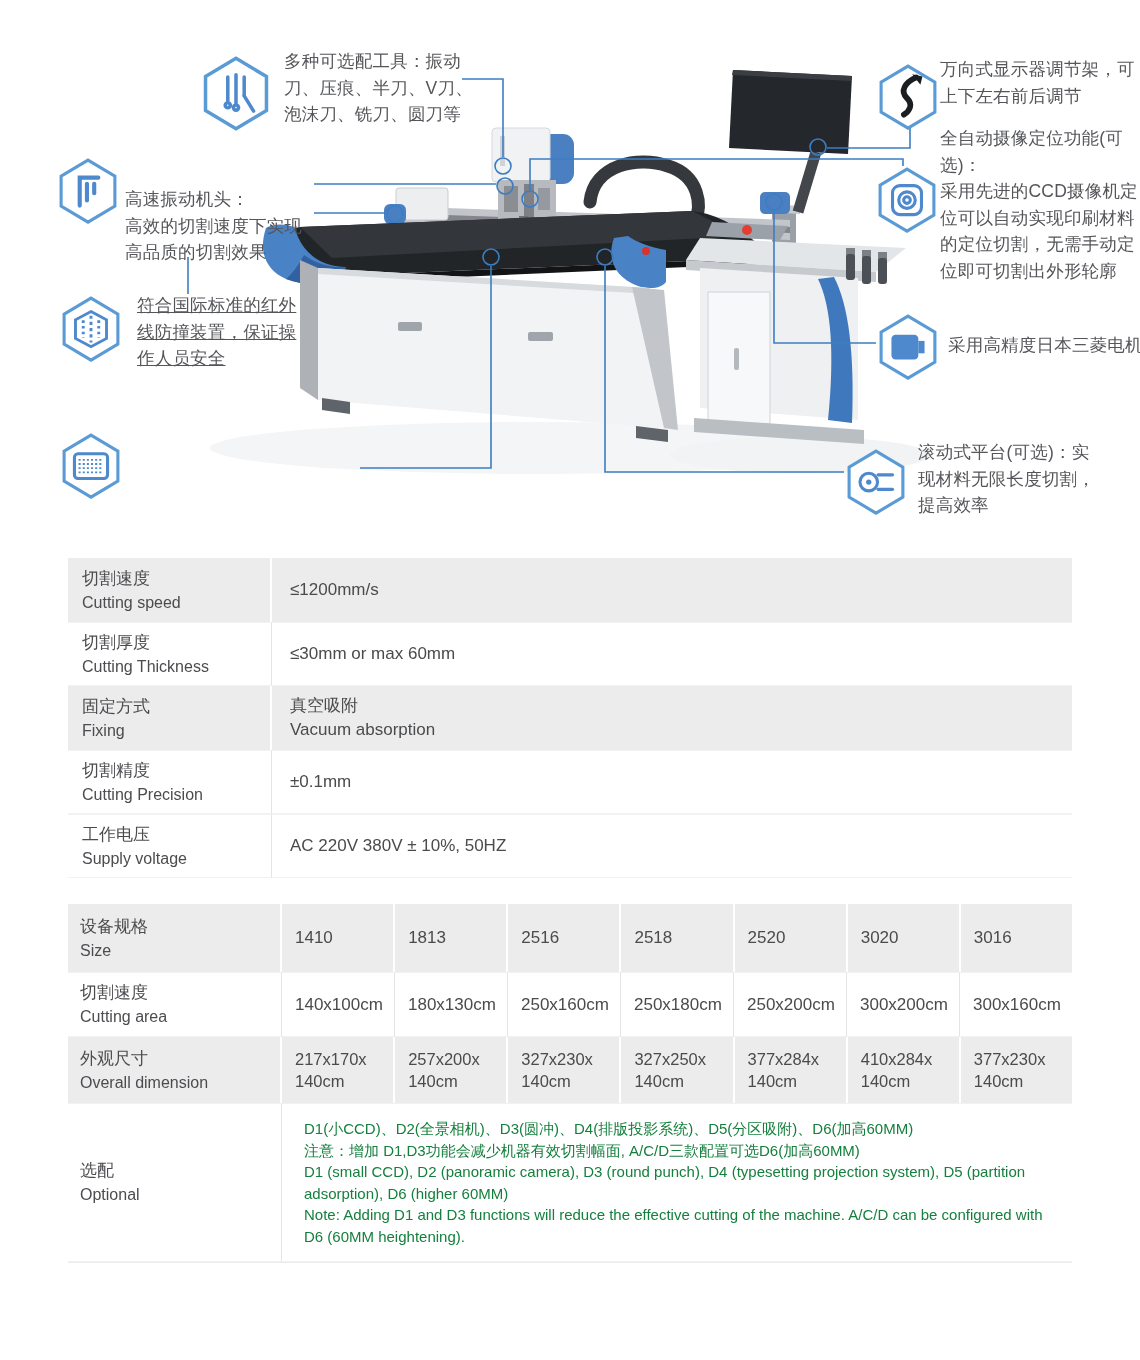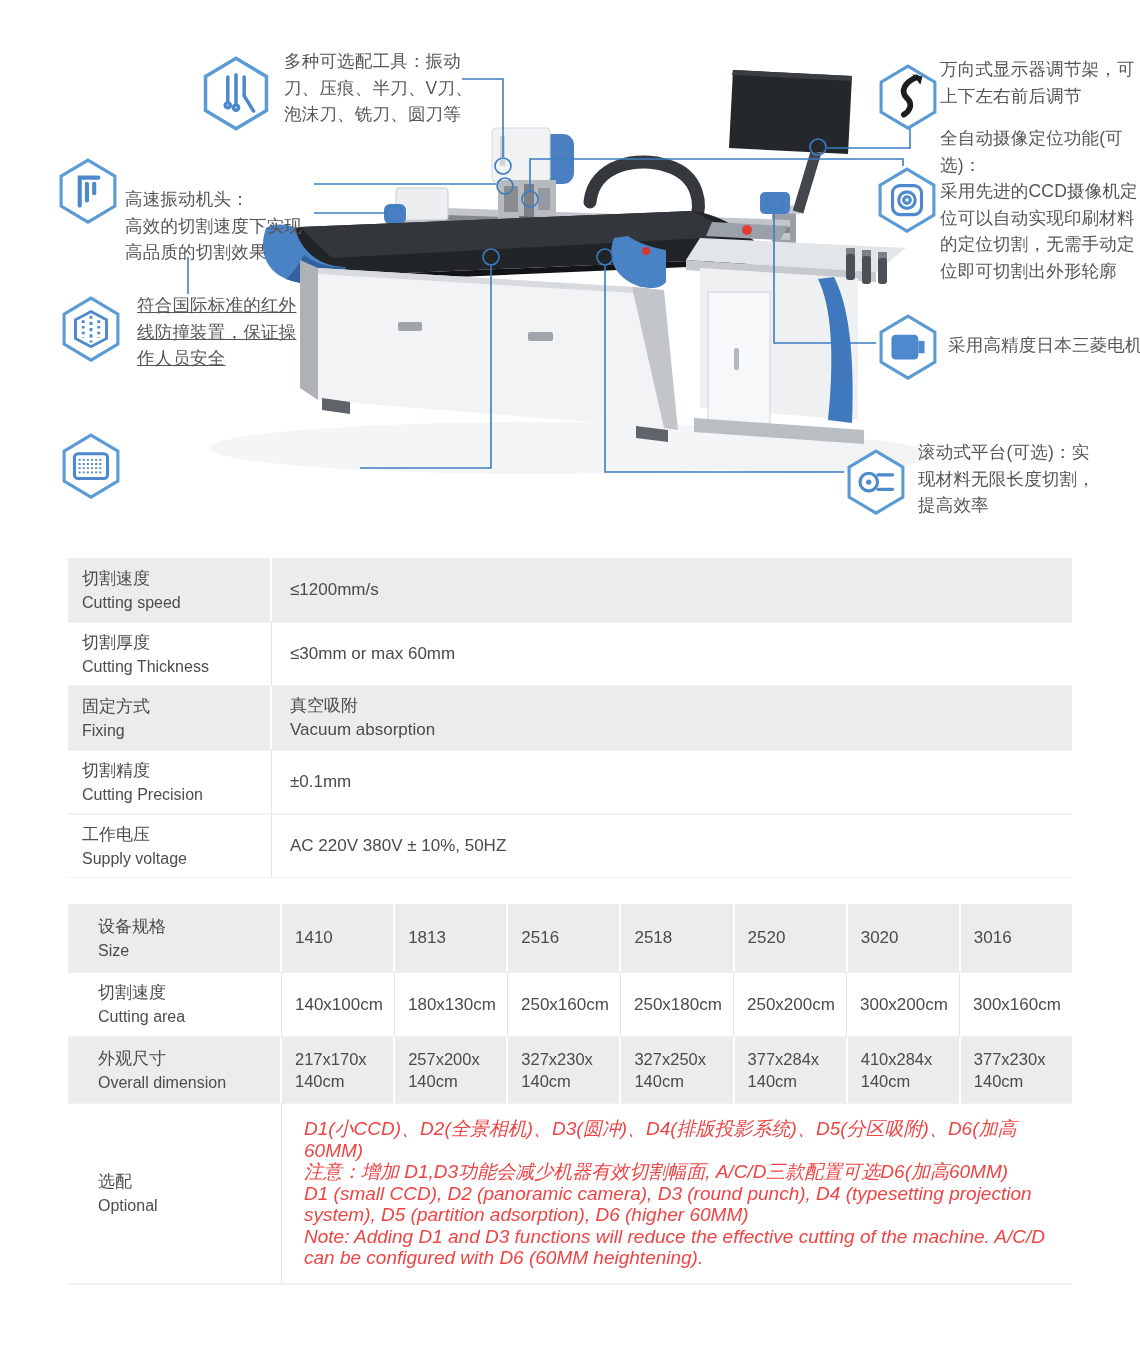--- a/index.html
+++ b/index.html
@@ -40,29 +40,29 @@
   .row-gray  .cell { background:#ececec; border-right:2px solid #ffffff; }
   .row-white .cell { background:#ffffff; border-right:1px solid #e4e4e4; border-top:1px solid #f2f2f2; border-bottom:1px solid #f2f2f2; }
   .row .cell:last-child { border-right:none; }
   .cell { display:flex; flex-direction:column; justify-content:center; }
   .spec-tbl .row { min-height:64px; }
   .spec-tbl .label-cell { width:204px; padding:8px 10px 7px 14px; }
   .spec-tbl .value-cell { flex:1; padding:8px 10px 8px 18px; }
   .label-zh { font-size:17px; color:#4b4c4f; line-height:24px; }
   .label-en { font-size:16px; color:#4b4c4f; line-height:23px; }
   .value { font-size:17px; color:#4a4b4d; line-height:24px; white-space:pre-line; }
-  .size-tbl .label-cell { width:214px; padding:8px 10px 8px 30px; }
+  .size-tbl .label-cell { width:214px; padding:8px 10px 8px 12px; }
   .size-tbl .data-cell  { flex:1; padding:8px 6px 8px 13px; }
   .size-tbl .r-size { min-height:68px; }
   .size-tbl .r-area { min-height:64px; }
   .size-tbl .r-dim  { min-height:66px; }
   .size-tbl .r-dim .value { font-size:16.5px; line-height:22px; }
   .size-tbl .r-opt { min-height:156px; border-bottom:1px solid #ececec; }
-  .opt-text { flex:1; padding:14px 22px; font-size:19px; line-height:21.5px;
-              color:#ef4444; white-space:pre-line; justify-content:center;font-style:italic; }
+  .opt-text { flex:1; padding:14px 22px; font-size:15px; line-height:21.5px;
+              color:#15803d; white-space:pre-line; justify-content:center; }
 </style>
 </head>
 <body>
 
 <div class="hero">
 
   <svg class="machine-svg" viewBox="0 0 1140 540">
 
     <ellipse cx="540" cy="448" rx="330" ry="26" fill="#f4f5f6"></ellipse>
     <ellipse cx="800" cy="455" rx="130" ry="18" fill="#f2f3f4"></ellipse>

